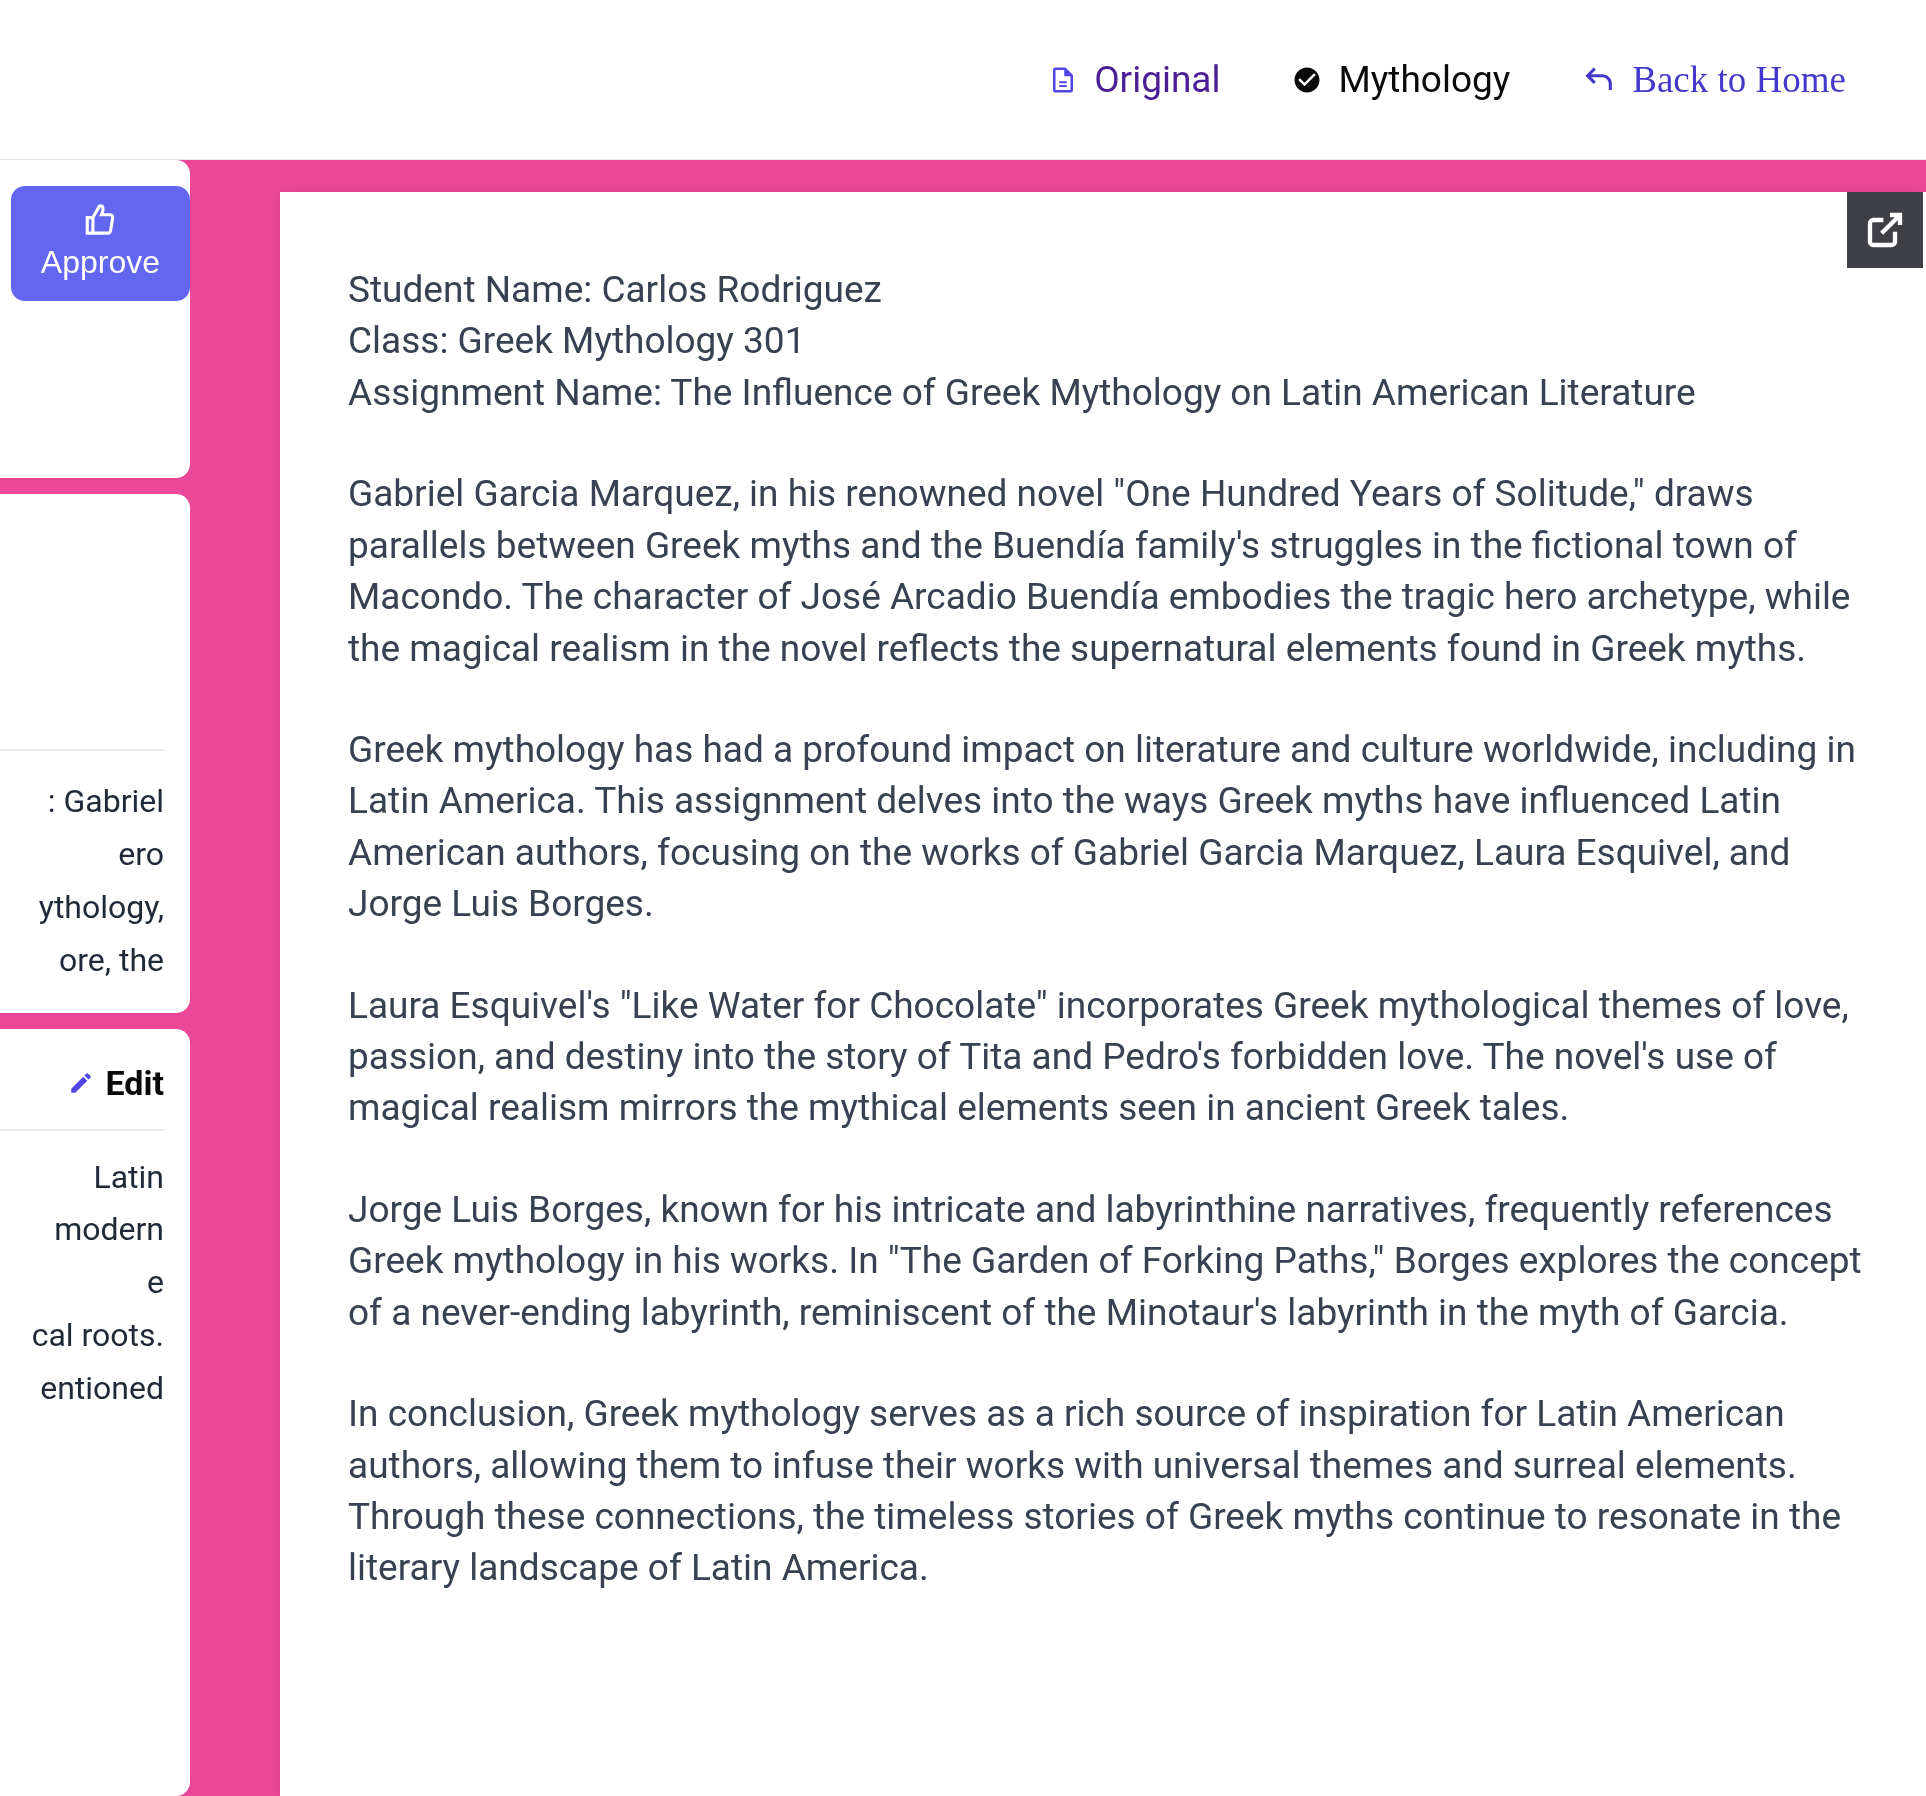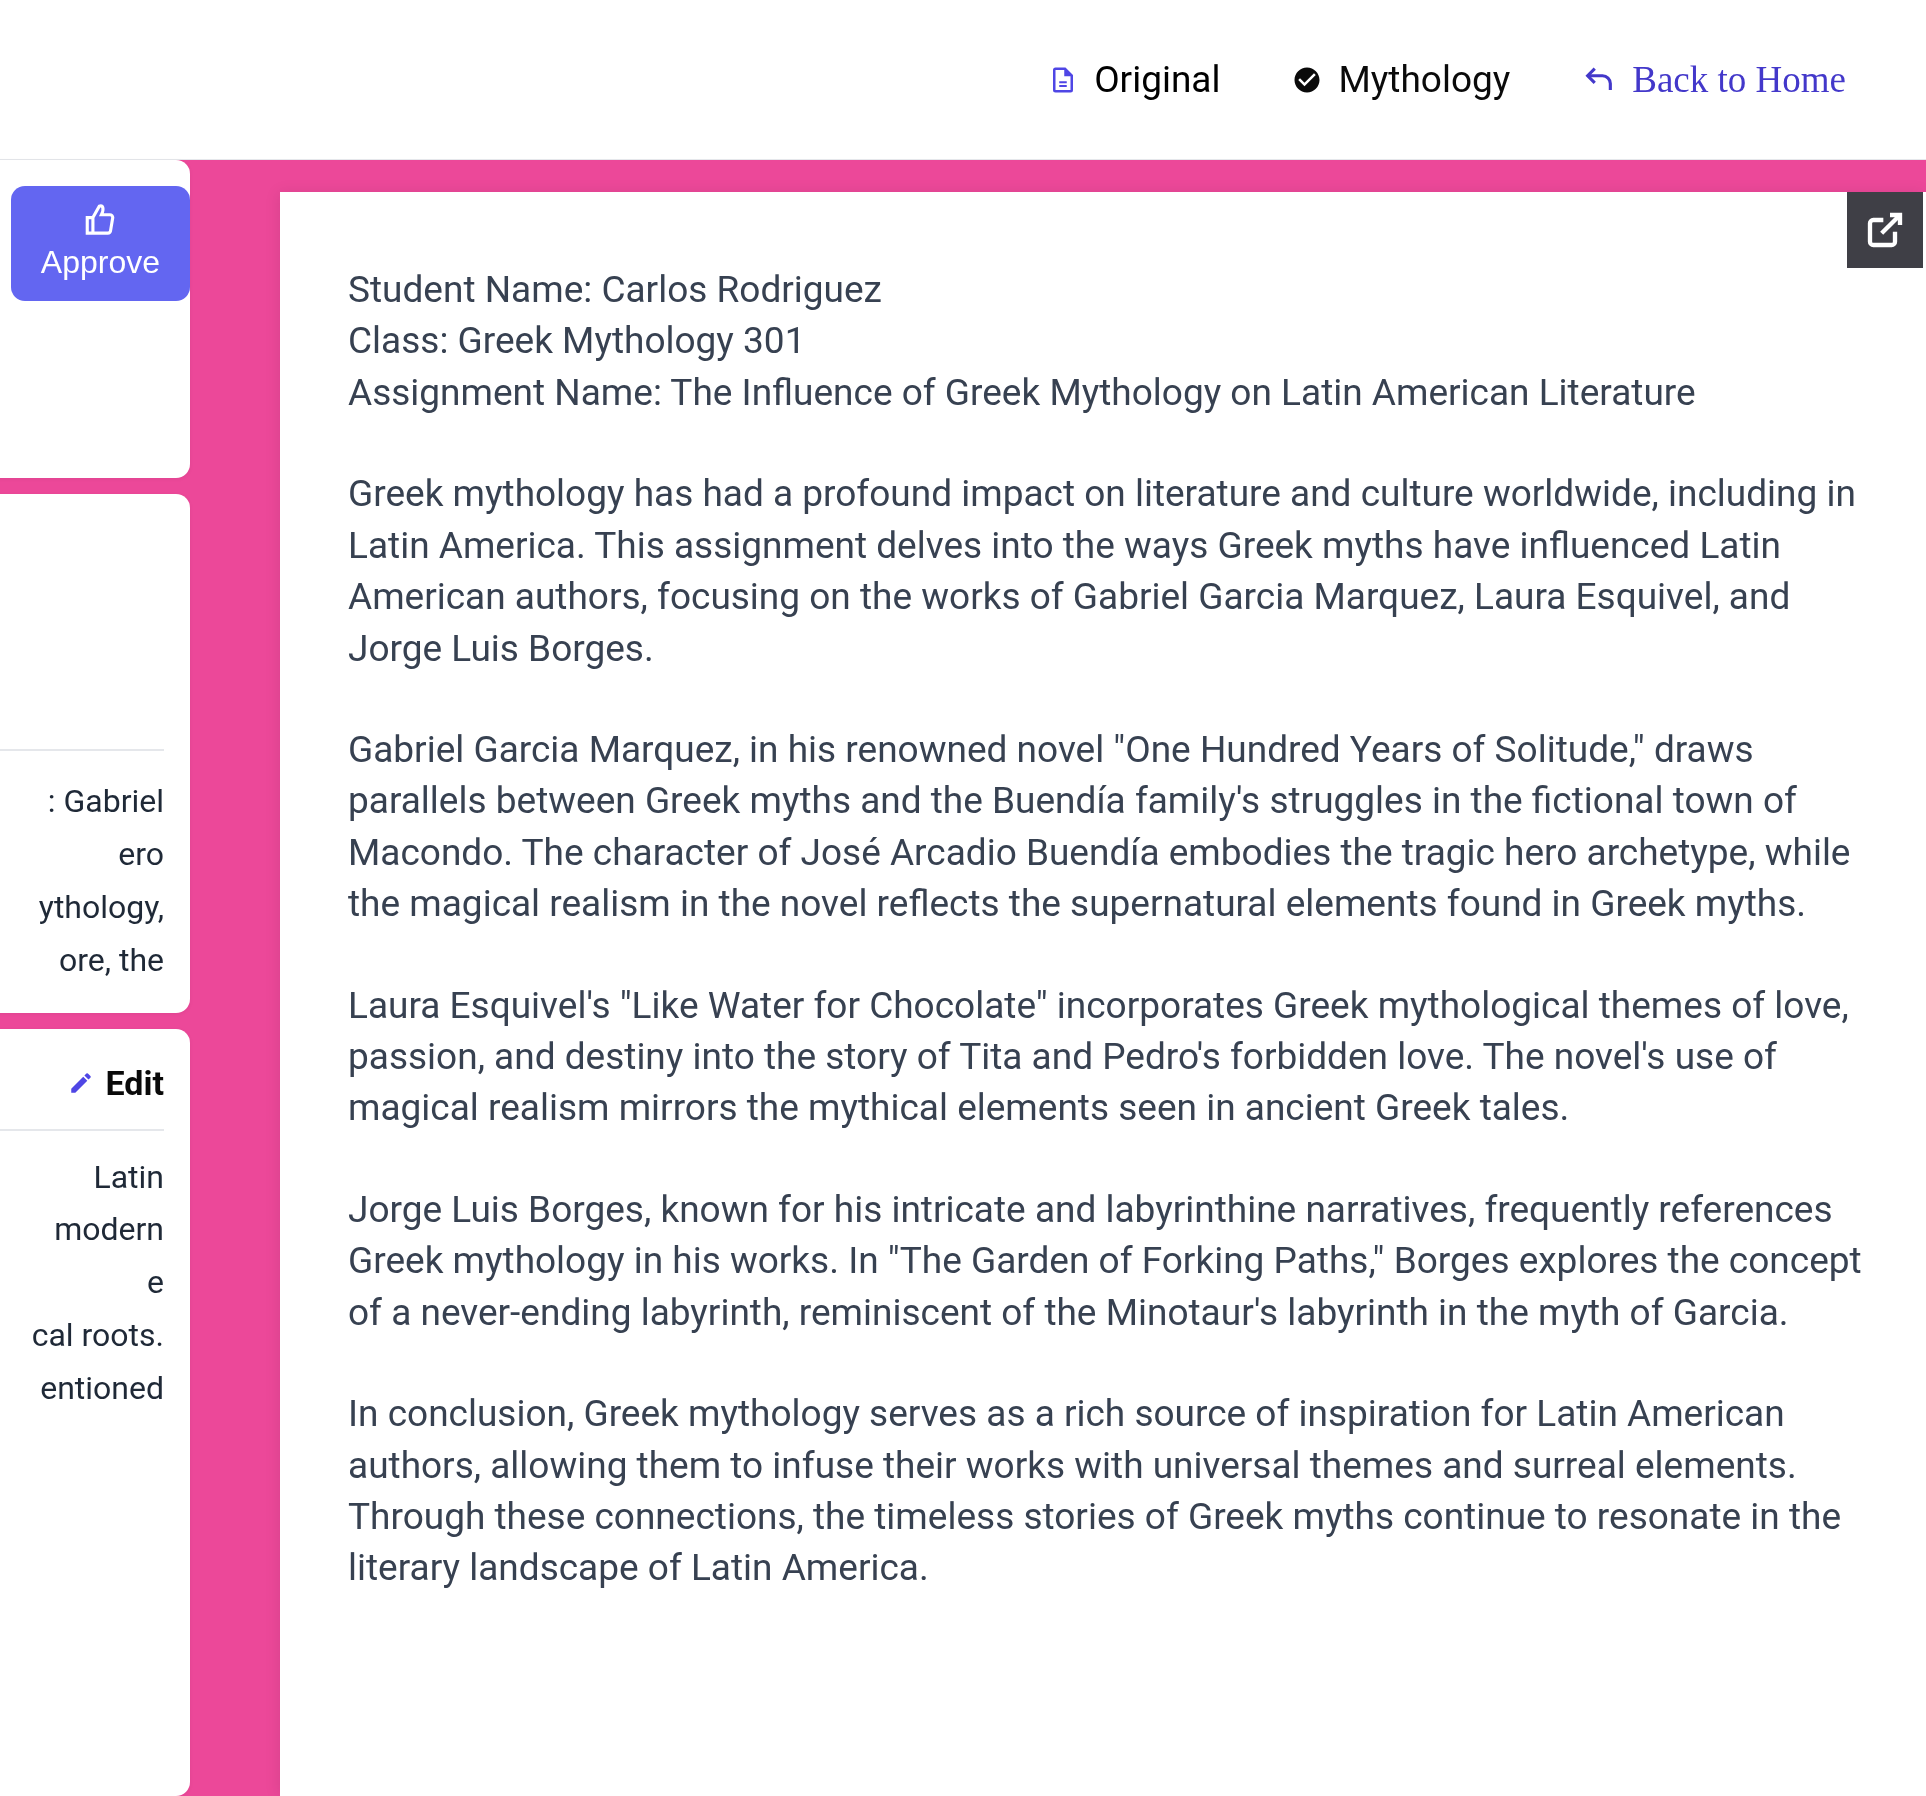--- a/index.html
+++ b/index.html
@@ -20,21 +20,21 @@
       gap: 72px;
       border-bottom: 1px solid #e5e7eb;
     }
     .header-item {
       display: flex;
       align-items: center;
       gap: 16px;
       font-size: 37px;
       font-weight: 400;
     }
-    .header-item.original { color: #000000; cursor: pointer; }
+    .header-item.original { color: #4c1d95; cursor: pointer; }
     .header-item.corrected { color: #0a0a0a; cursor: default; }
     .header-item.back { color: #4338ca; cursor: pointer; font-family: Liberation Serif, serif; }
     .doc-icon {
       width: 30px; height: 36px;
       fill: #4f46e5;
     }
     .check-icon {
       width: 30px; height: 30px;
       fill: #0a0a0a;
     }
@@ -190,22 +190,22 @@
 cal roots.
 entioned</div>
     </div>
   </div>
 
   <div class="document-panel">
     <div class="doc-body">
       <p>Student Name: Carlos Rodriguez
 Class: Greek Mythology 301
 Assignment Name: The Influence of Greek Mythology on Latin American Literature</p>
+      <p>Gabriel Garcia Marquez, in his renowned novel "One Hundred Years of Solitude," draws parallels between Greek myths and the Buendía family's struggles in the fictional town of Macondo. The character of José Arcadio Buendía embodies the tragic hero archetype, while the magical realism in the novel reflects the supernatural elements found in Greek myths.</p>
       <p>Greek mythology has had a profound impact on literature and culture worldwide, including in Latin America. This assignment delves into the ways Greek myths have influenced Latin American authors, focusing on the works of Gabriel Garcia Marquez, Laura Esquivel, and Jorge Luis Borges.</p>
-      <p>Gabriel Garcia Marquez, in his renowned novel "One Hundred Years of Solitude," draws parallels between Greek myths and the Buendía family's struggles in the fictional town of Macondo. The character of José Arcadio Buendía embodies the tragic hero archetype, while the magical realism in the novel reflects the supernatural elements found in Greek myths.</p>
       <p>Laura Esquivel's "Like Water for Chocolate" incorporates Greek mythological themes of love, passion, and destiny into the story of Tita and Pedro's forbidden love. The novel's use of magical realism mirrors the mythical elements seen in ancient Greek tales.</p>
       <p>Jorge Luis Borges, known for his intricate and labyrinthine narratives, frequently references Greek mythology in his works. In "The Garden of Forking Paths," Borges explores the concept of a never-ending labyrinth, reminiscent of the Minotaur's labyrinth in the myth of Garcia.</p>
       <p>In conclusion, Greek mythology serves as a rich source of inspiration for Latin American authors, allowing them to infuse their works with universal themes and surreal elements. Through these connections, the timeless stories of Greek myths continue to resonate in the literary landscape of Latin America.</p>
     </div>
   </div>
 
   <button class="expand-btn">
     <svg class="expand-icon" viewBox="0 0 24 24">
         <path d="M18 13v6a2 2 0 0 1-2 2H5a2 2 0 0 1-2-2V8a2 2 0 0 1 2-2h6"></path>
         <path d="M15 3h6v6"></path>

